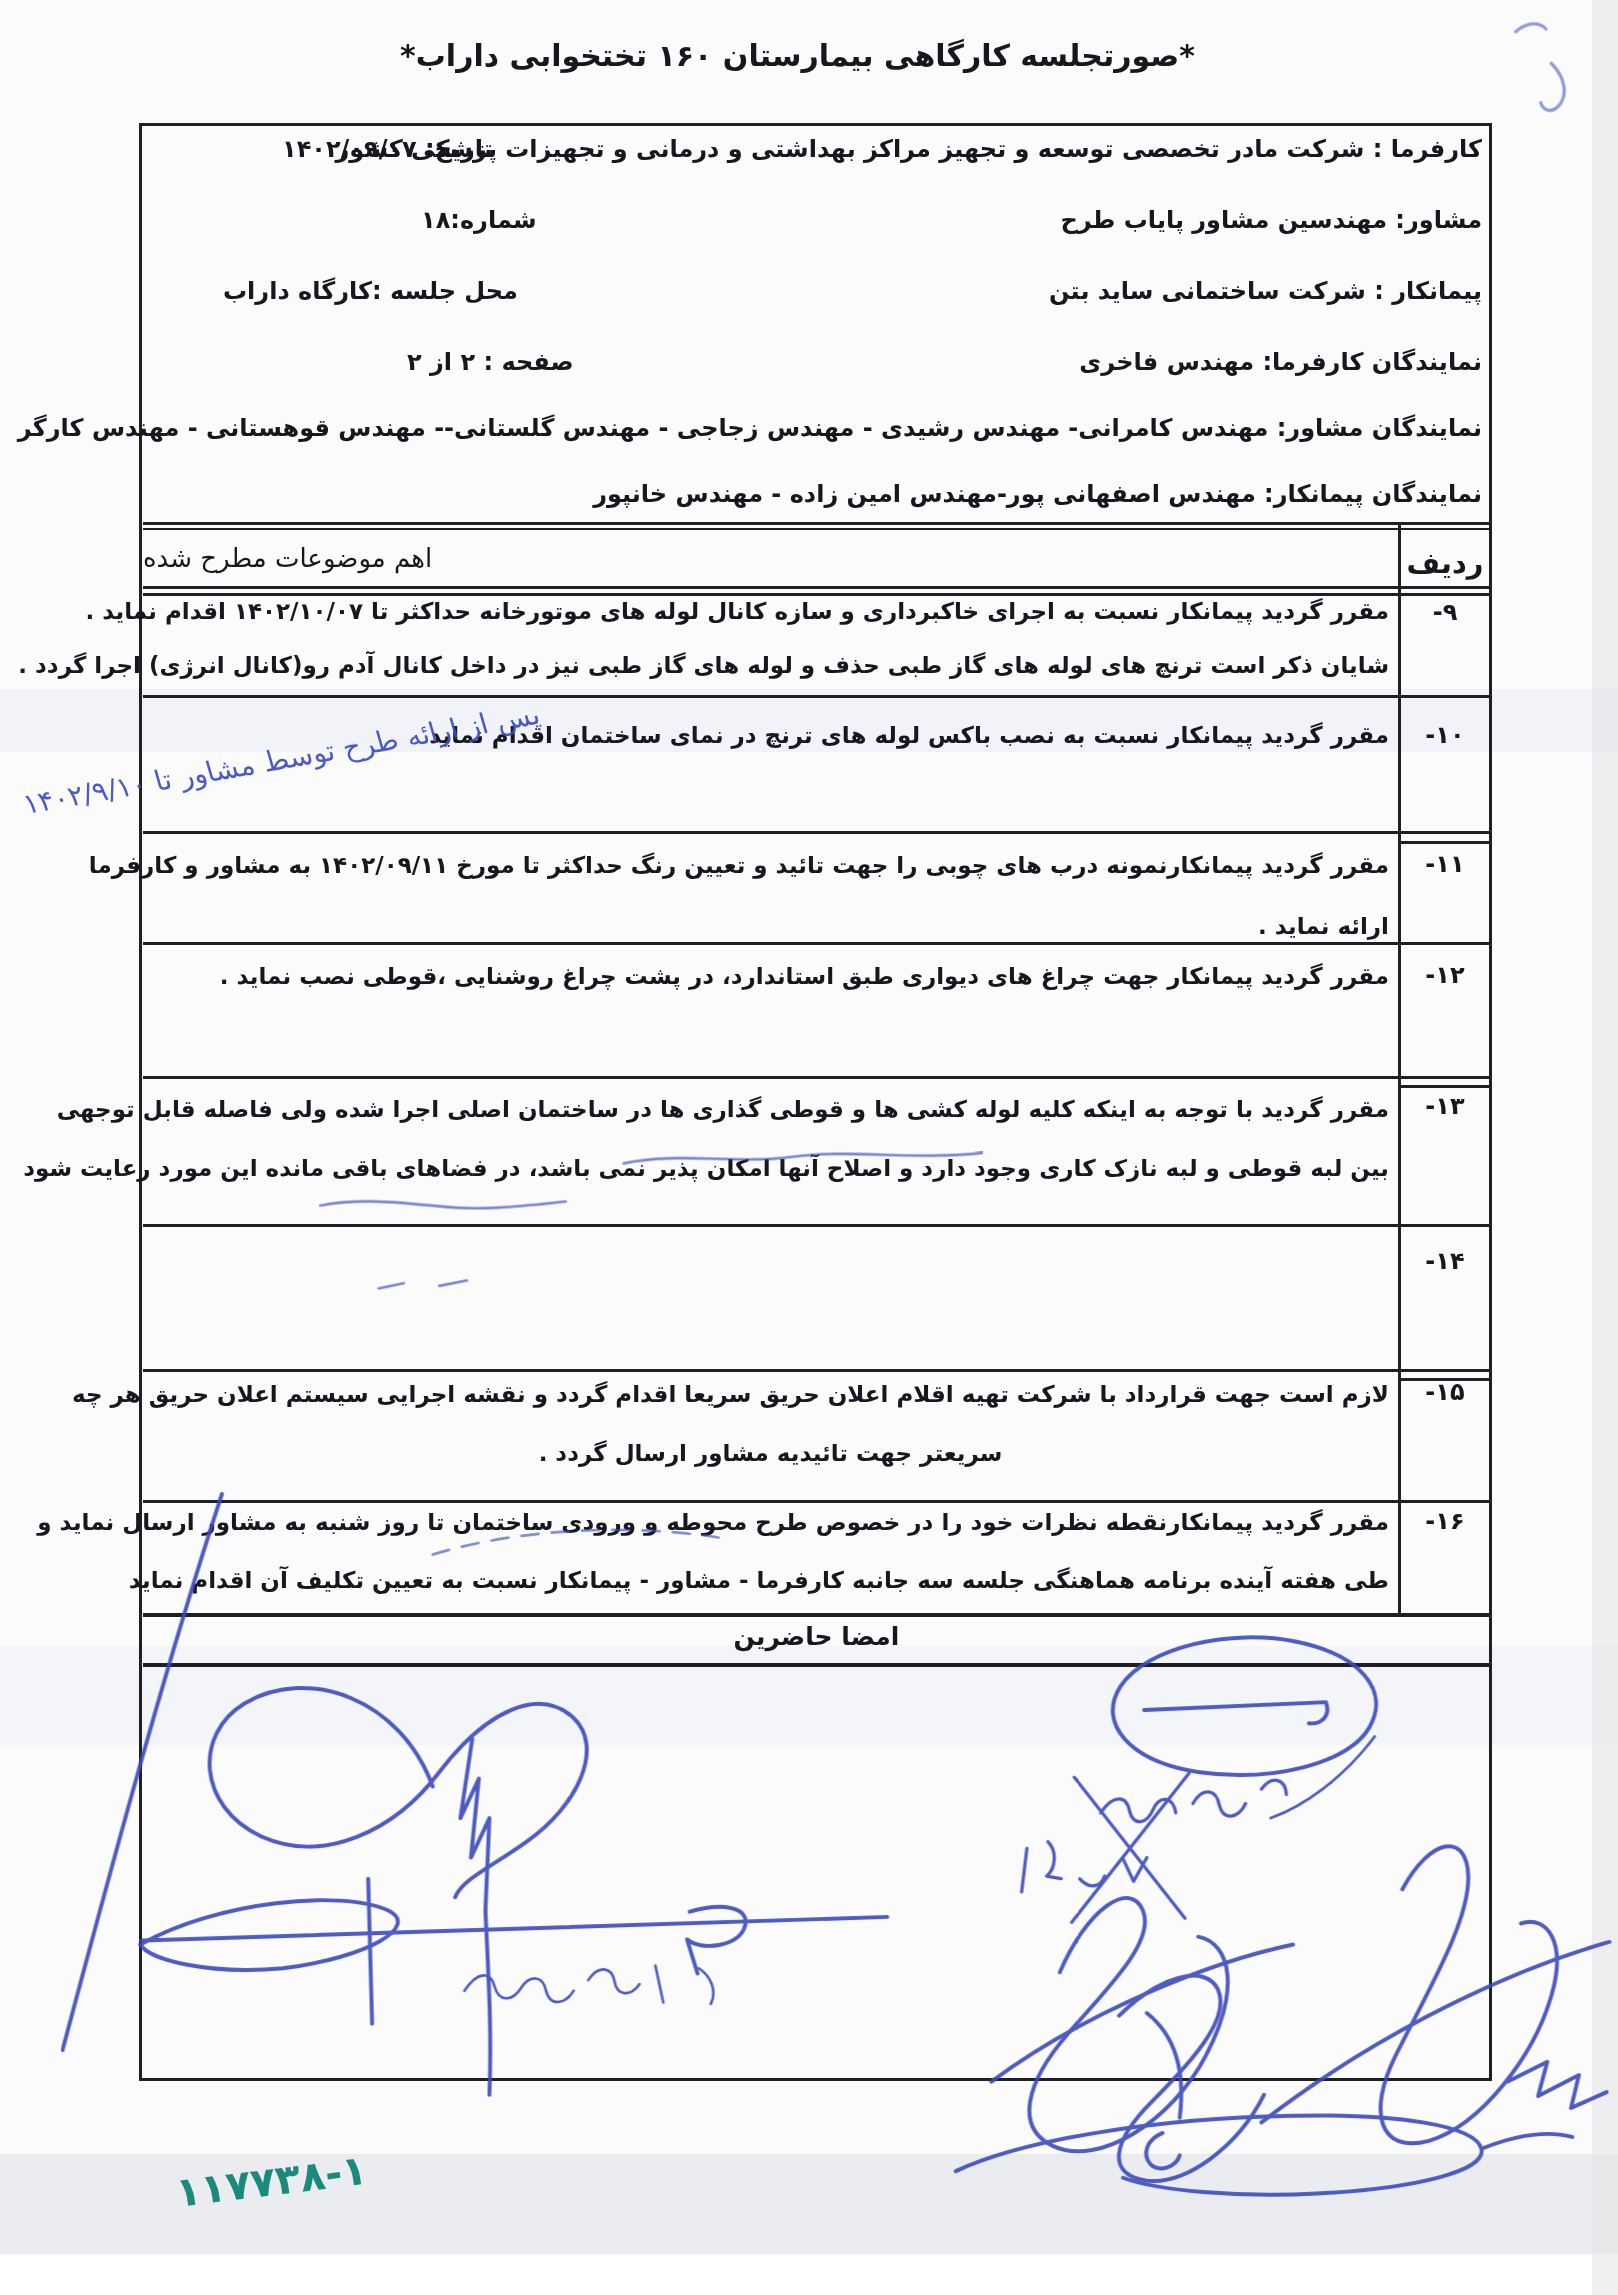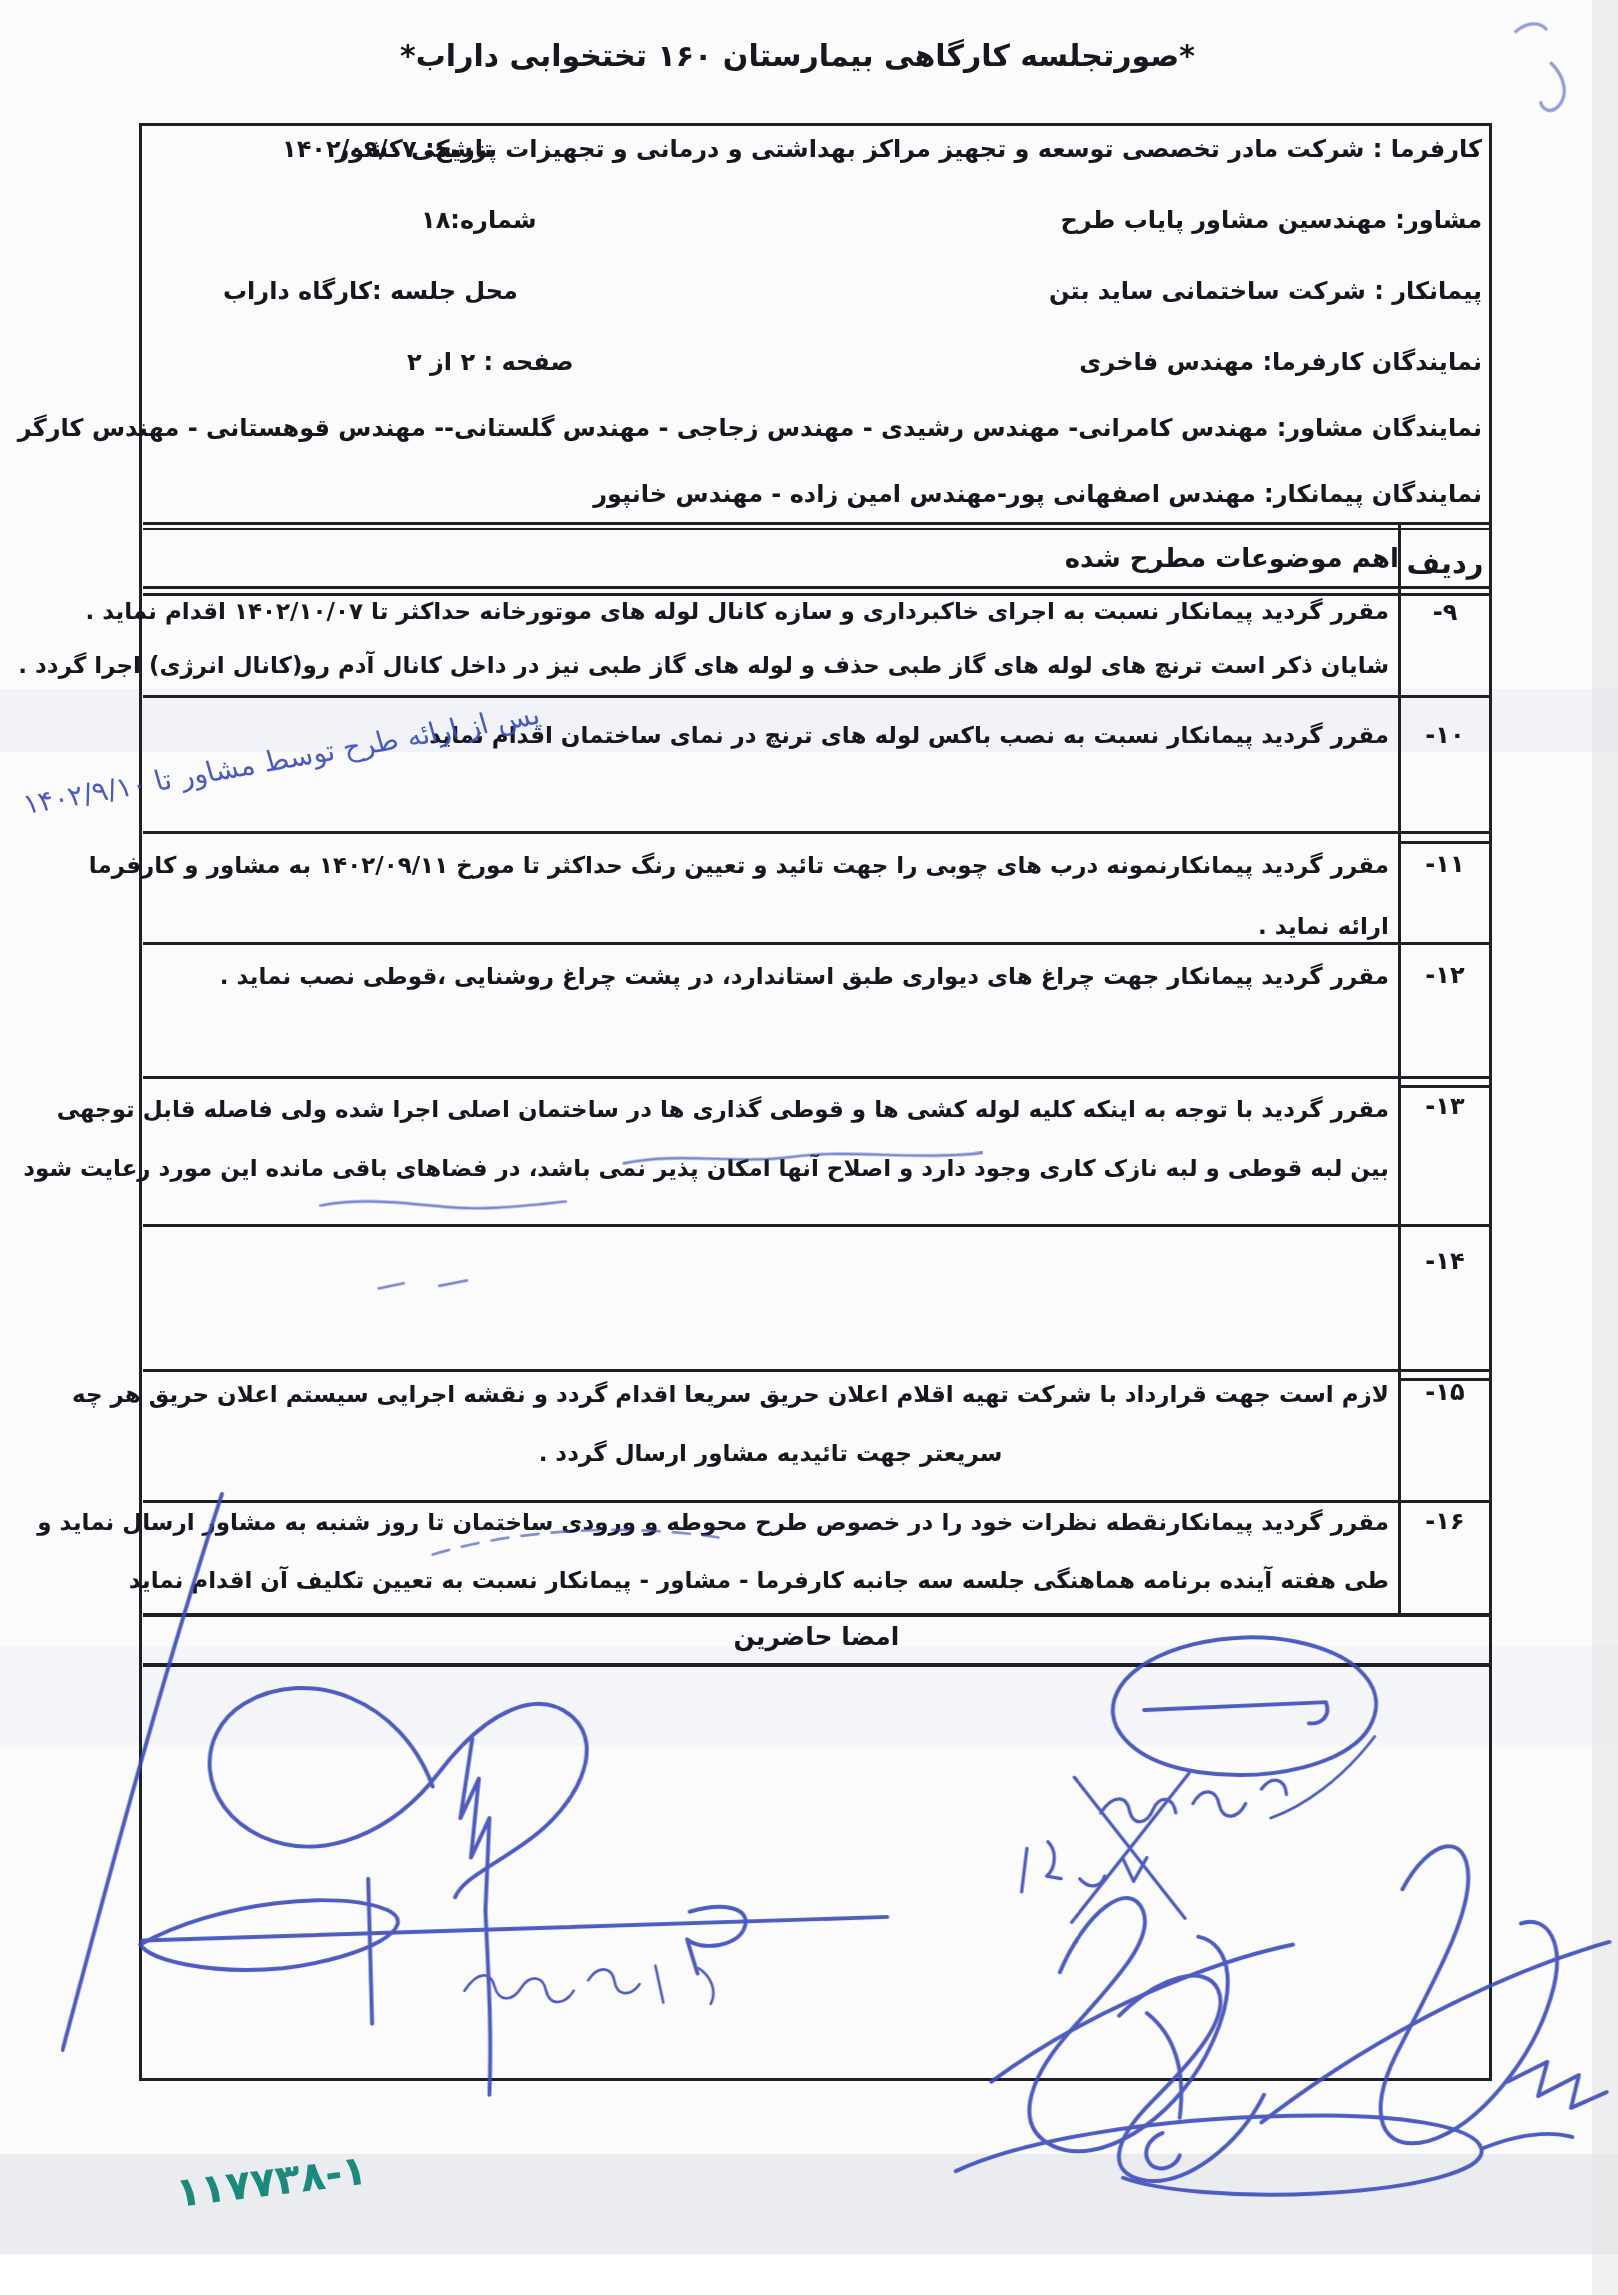--- a/index.html
+++ b/index.html
@@ -28,22 +28,22 @@
   .row-line{
     position:absolute;left:153px;width:1237px;text-align:right;
     font-size:23px;font-weight:bold;white-space:nowrap;z-index:1;
   }
   .row-line.center{text-align:center;}
   .row-num{
     position:absolute;left:1399px;width:94px;text-align:center;
     font-size:24px;font-weight:bold;z-index:1;
   }
   .th-topics{
-    position:absolute;left:144px;top:543px;width:1256px;text-align:right;
-    font-size:26px;font-weight:bold;z-index:1;
+    position:absolute;left:144px;top:543px;width:1256px;text-align:left;
+    font-size:26px;font-weight:normal;z-index:1;
   }
   .th-radif{
     position:absolute;left:1399px;top:546px;width:94px;text-align:center;
     font-size:29px;font-weight:bold;z-index:1;
   }
   .sig-header{
     position:absolute;left:144px;top:1622px;width:1347px;text-align:center;
     font-size:25px;font-weight:bold;z-index:1;
   }
   .hand-note{

